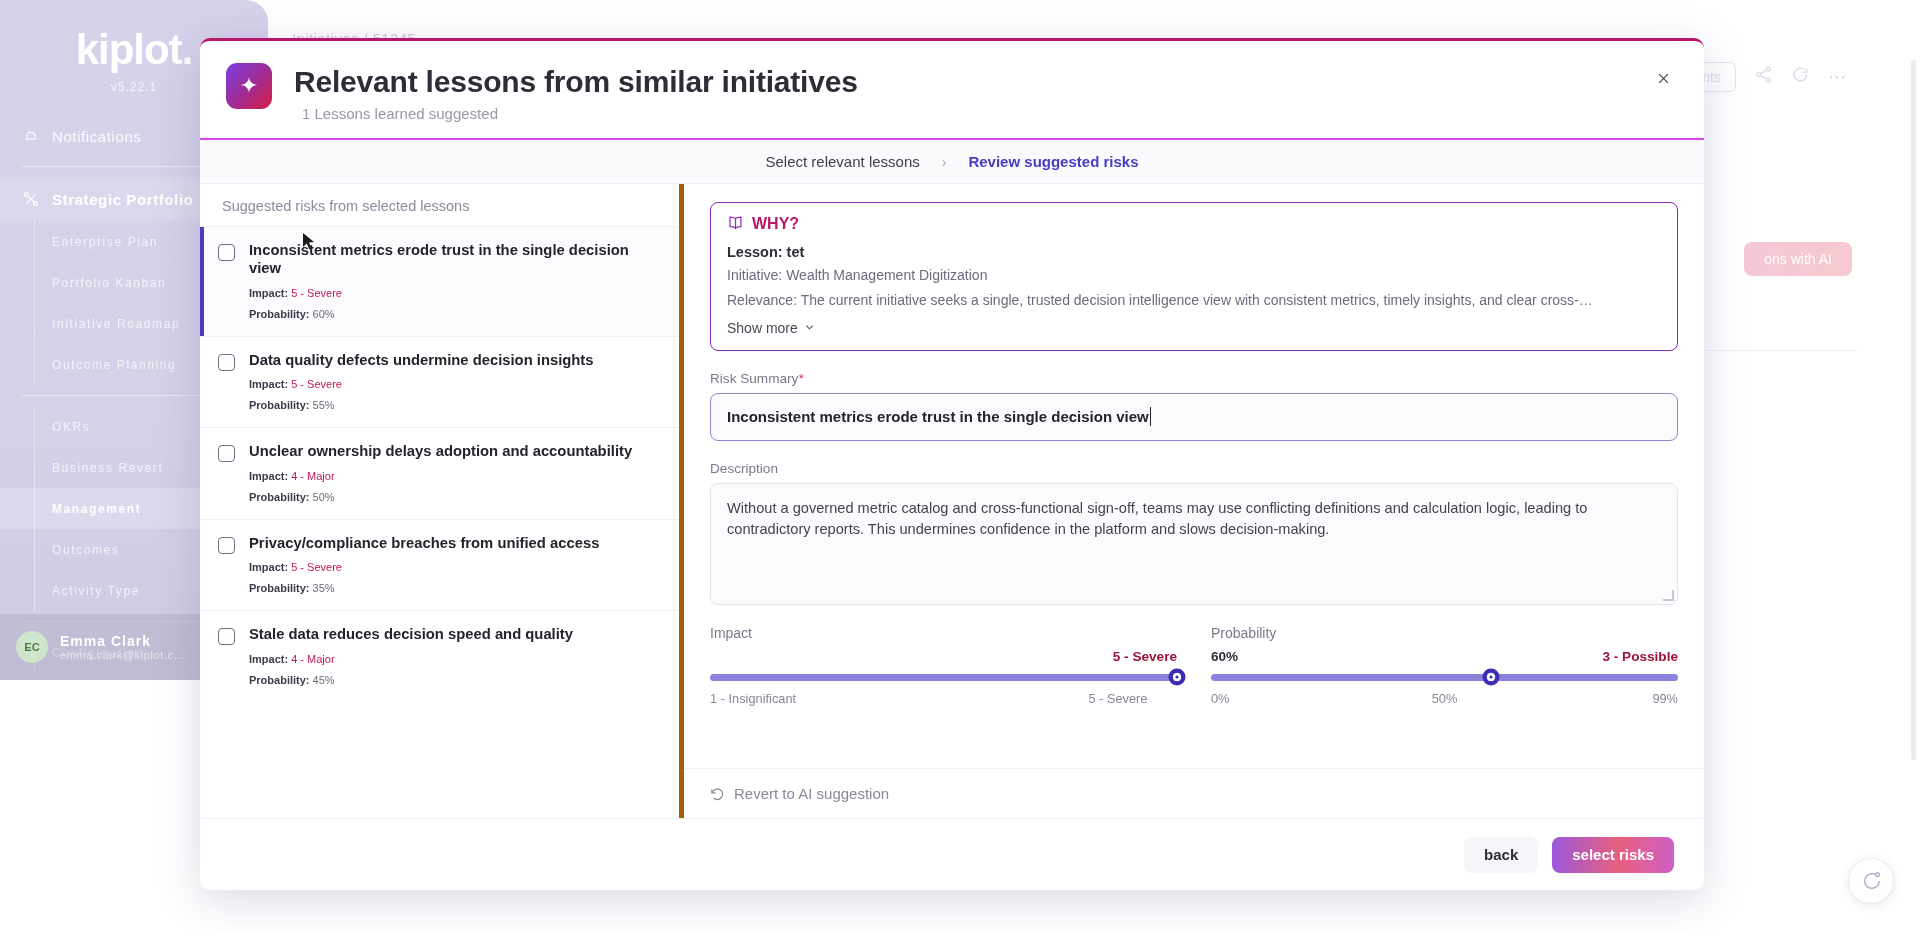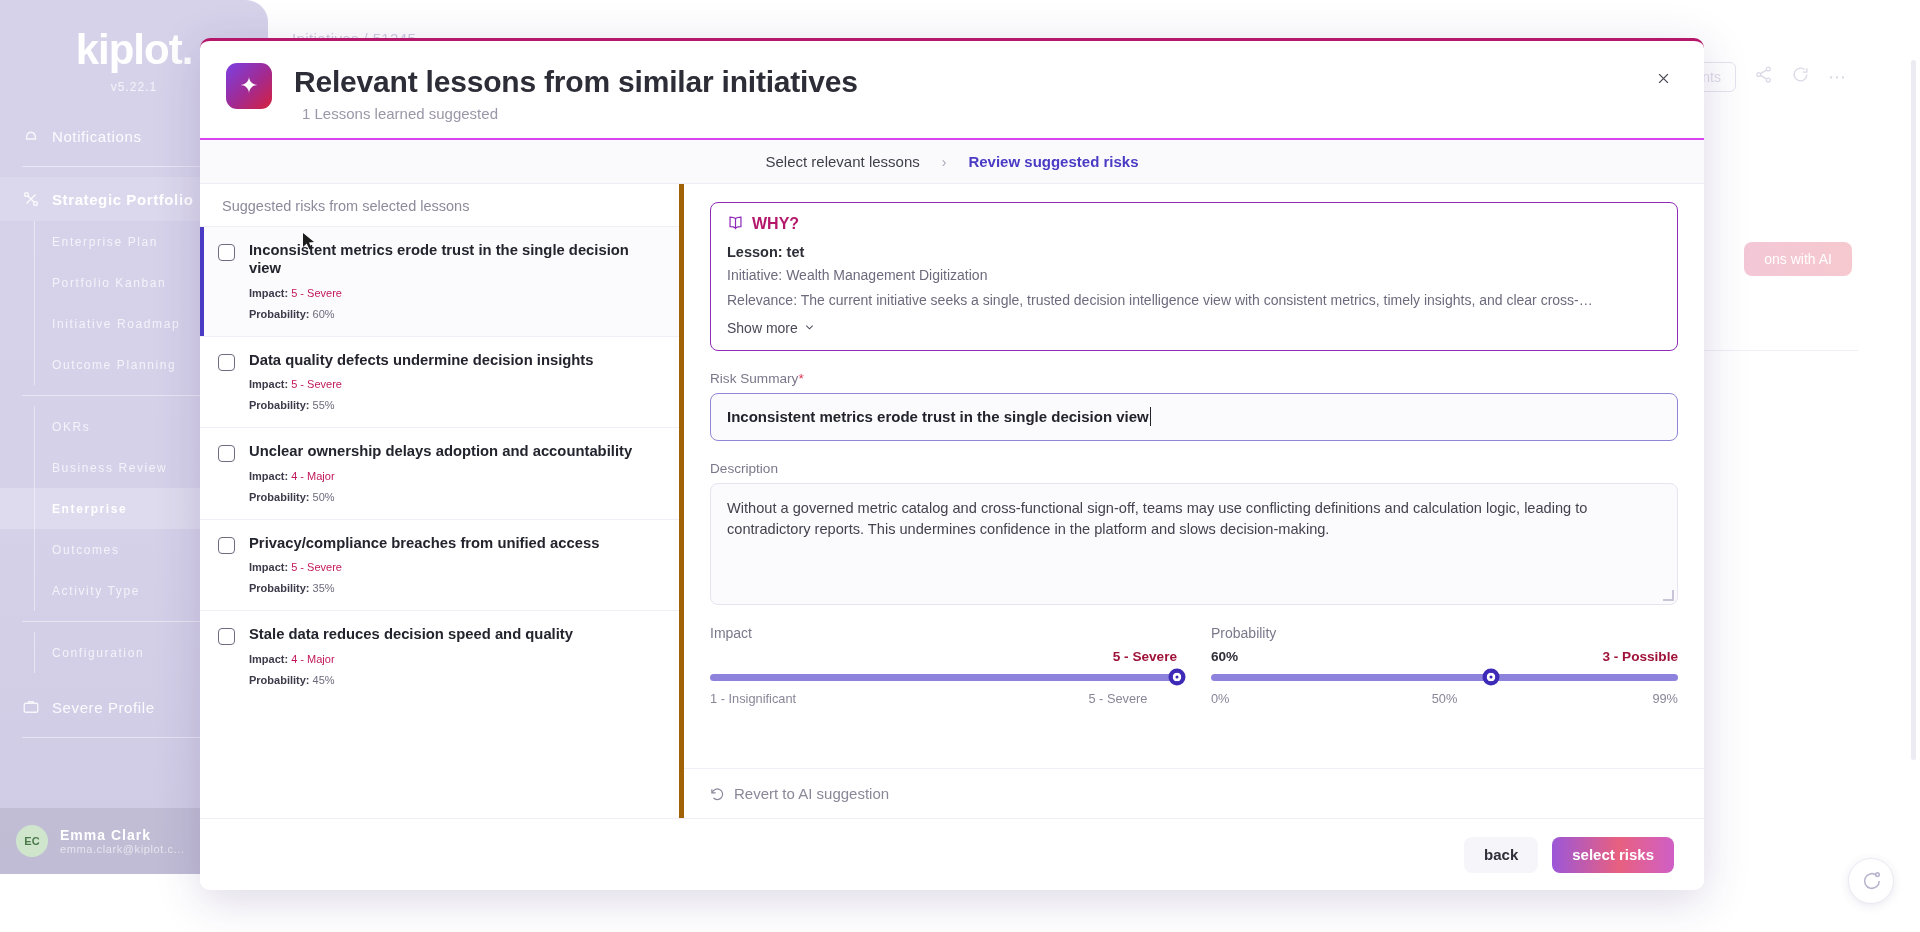--- a/index.html
+++ b/index.html
@@ -8,21 +8,21 @@
     font-family: "Liberation Sans", sans-serif;
     overflow: hidden;
     background: #ffffff;
   }
 
   
   #app-bg { position: absolute; inset: 0; background: #ffffff; }
 
   .sidebar {
     position: absolute; left: 0; top: 0;
-    width: 268px; height: 874px;
+    width: 268px; height: 680px;
     background: linear-gradient(180deg,#d6d2ea 0%, #d5d1e9 60%, #cfcbe4 100%);
     border-top-right-radius: 22px;
     overflow: hidden;
   }
   .sb-logo {
     margin-top: 26px; text-align: center;
     font-size: 42px; font-weight: 700; color: #ffffff;
     letter-spacing: -1px;
   }
   .sb-version {
@@ -271,24 +271,24 @@
           <span>Outcome Planning</span>
         </div>
     </div>
     <div class="sb-div"></div>
     <div class="sb-group">
       <div class="sb-rail"></div>
       <div class="sb-sub">
           <span>OKRs</span>
         </div>
       <div class="sb-sub">
-          <span>Business Review</span>
+          <span>Business Revert</span>
         </div>
       <div class="sb-sub active">
-          <span>Enterprise</span>
+          <span>Management</span>
         </div>
       <div class="sb-sub">
           <span>Outcomes</span>
         </div>
       <div class="sb-sub">
           <span>Activity Type</span>
         </div>
     </div>
     <div class="sb-div"></div>
     <div class="sb-group">

